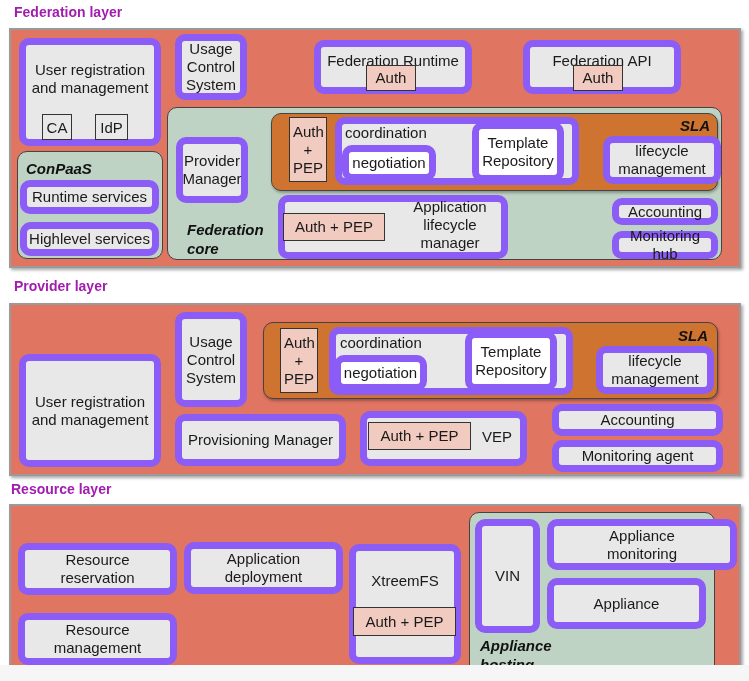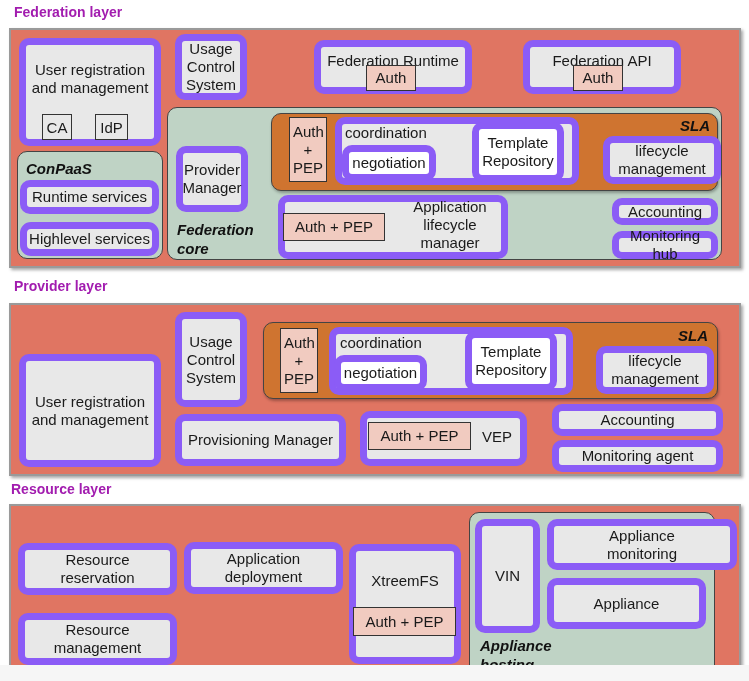--- a/index.html
+++ b/index.html
@@ -49,22 +49,22 @@
   <span>Federation API</span>
 </div>
 <div class="auth" style="left:573px;top:65px;width:50px;height:26px;">Auth</div>
 
 <div class="green" style="left:17px;top:151px;width:146px;height:108px;"></div>
 <div class="label-it" style="left:26px;top:159px;">ConPaaS</div>
 <div class="box" style="left:20px;top:180px;width:139px;height:34px;">Runtime services</div>
 <div class="box" style="left:20px;top:222px;width:139px;height:34px;border-radius:11px;">Highlevel services</div>
 
 <div class="green" style="left:167px;top:107px;width:555px;height:153px;"></div>
-<div class="label-it" style="left:177px;top:220px;width:90px;text-align:left;">Federation core</div>
-<div class="box" style="left:176px;top:146px;width:72px;height:66px;">
+<div class="label-it" style="left:187px;top:220px;width:90px;text-align:left;">Federation core</div>
+<div class="box" style="left:176px;top:137px;width:72px;height:66px;">
   <span style="width:64px;">Provider Manager</span>
 </div>
 
 <div class="orange" style="left:271px;top:113px;width:447px;height:78px;"></div>
 <div class="label-it" style="left:680px;top:116px;">SLA</div>
 <div class="auth" style="left:289px;top:117px;width:38px;height:65px;">
   <span style="width:30px;">Auth + PEP</span>
 </div>
 <div class="box" style="left:335px;top:117px;width:244px;height:68px;"></div>
 <div class="txt" style="left:345px;top:124px;">coordination</div>

